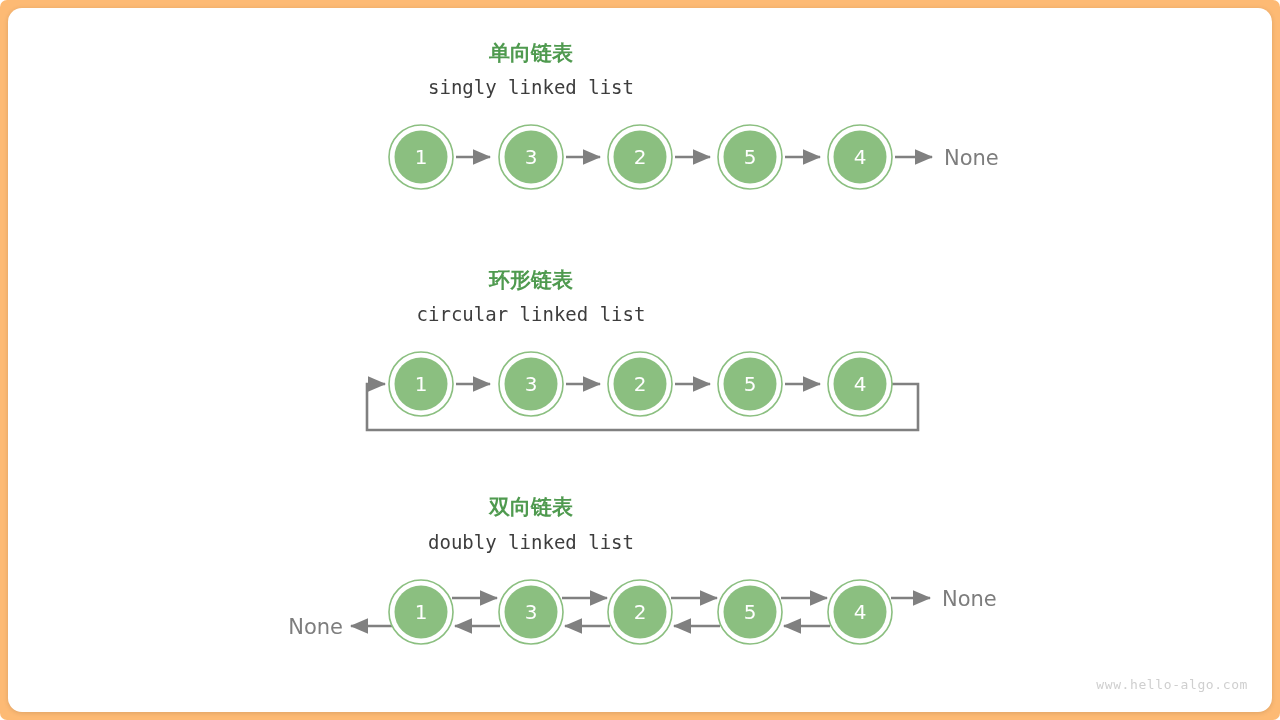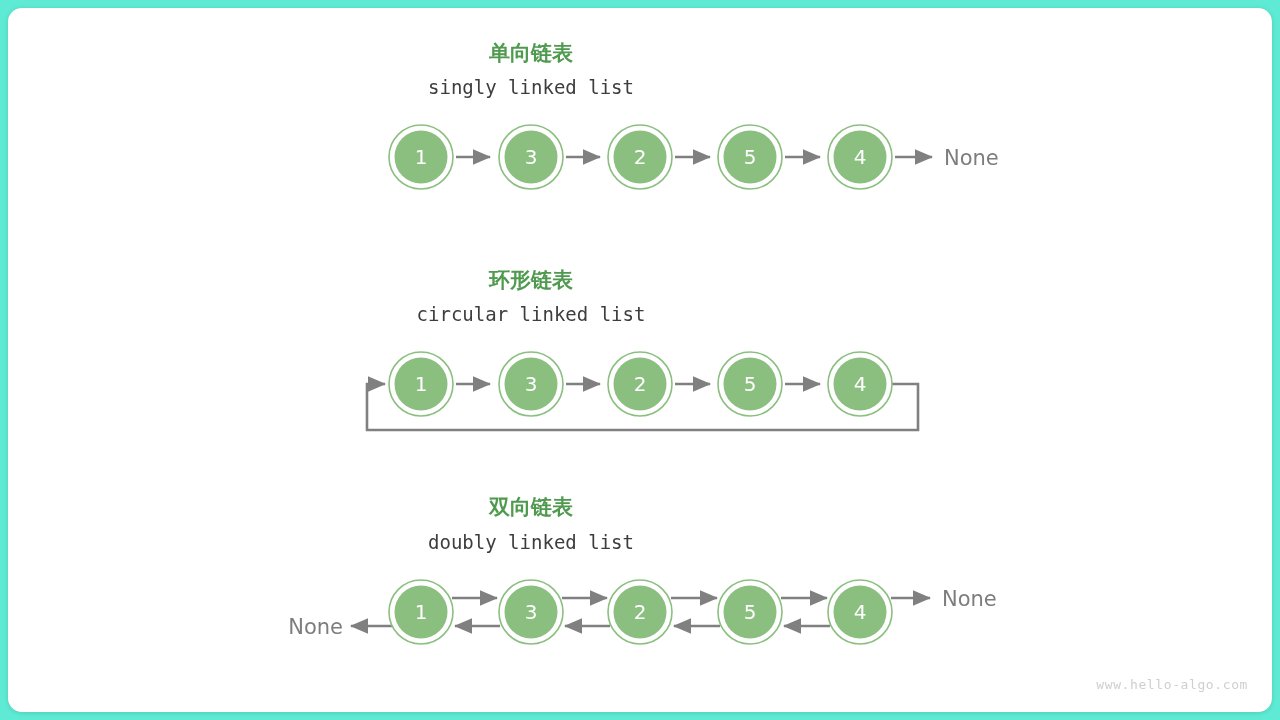--- a/index.html
+++ b/index.html
@@ -10,21 +10,22 @@
   body {
     width: 1280px;
     height: 720px;
     overflow: hidden;
     font-family: "Liberation Sans", sans-serif;
   }
   #canvas {
     position: relative;
     width: 1280px;
     height: 720px;
-    background: #5eead4;
+    background: #fdba74;
+    border-radius: 7px;
   }
   .card {
     position: absolute;
     left: 8px;
     top: 8px;
     width: 1264px;
     height: 704px;
     background: #ffffff;
     border-radius: 14px;
     box-shadow: 0 1px 5px rgba(0,0,0,0.13);

